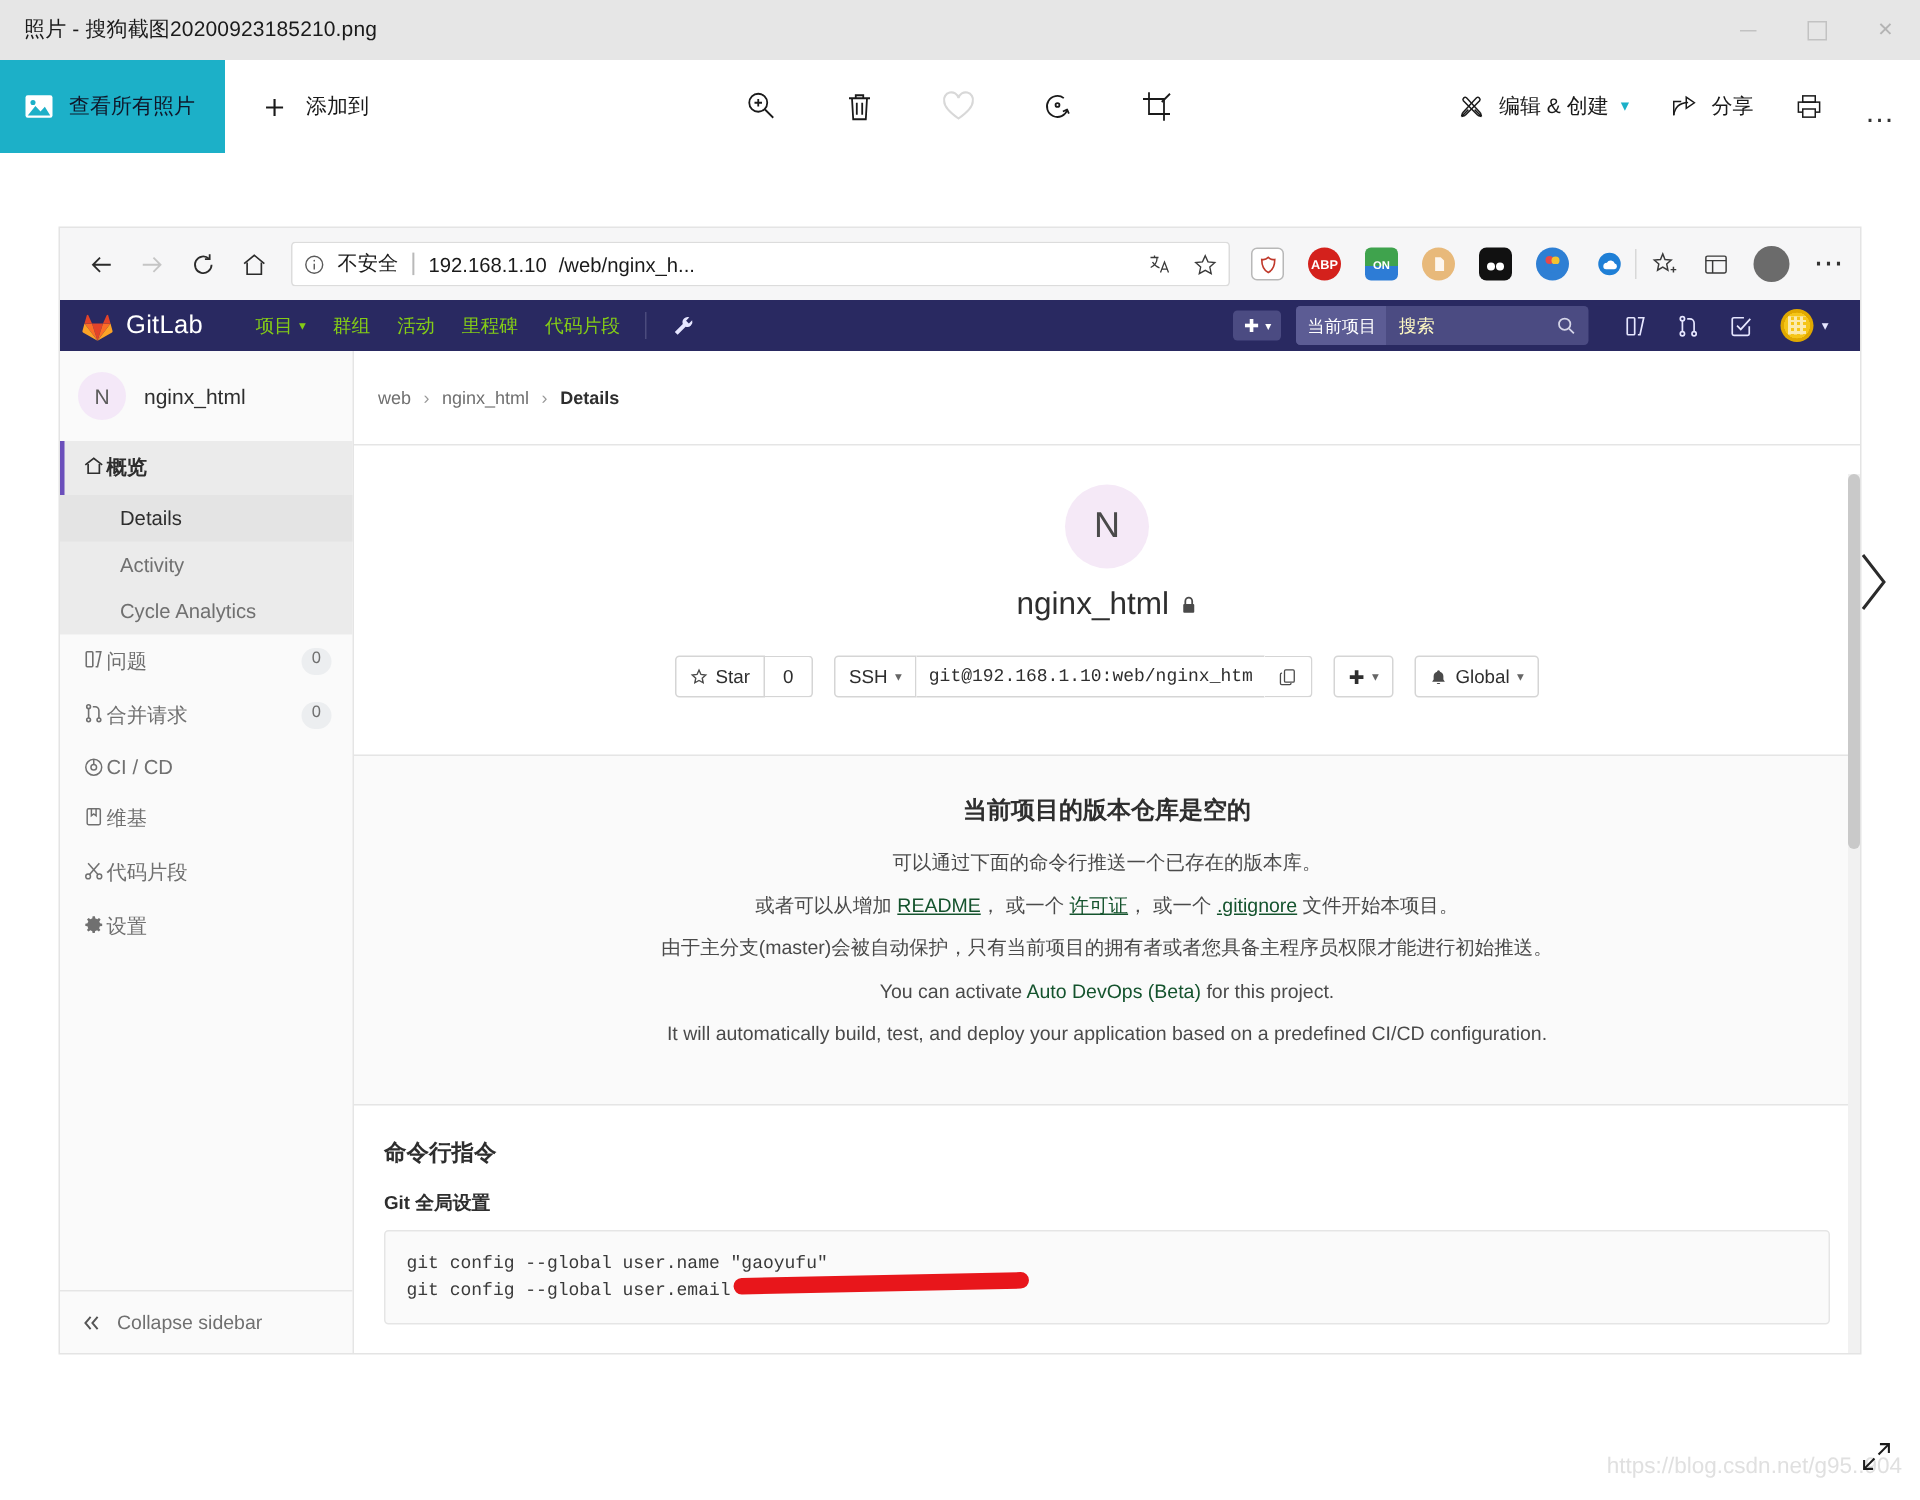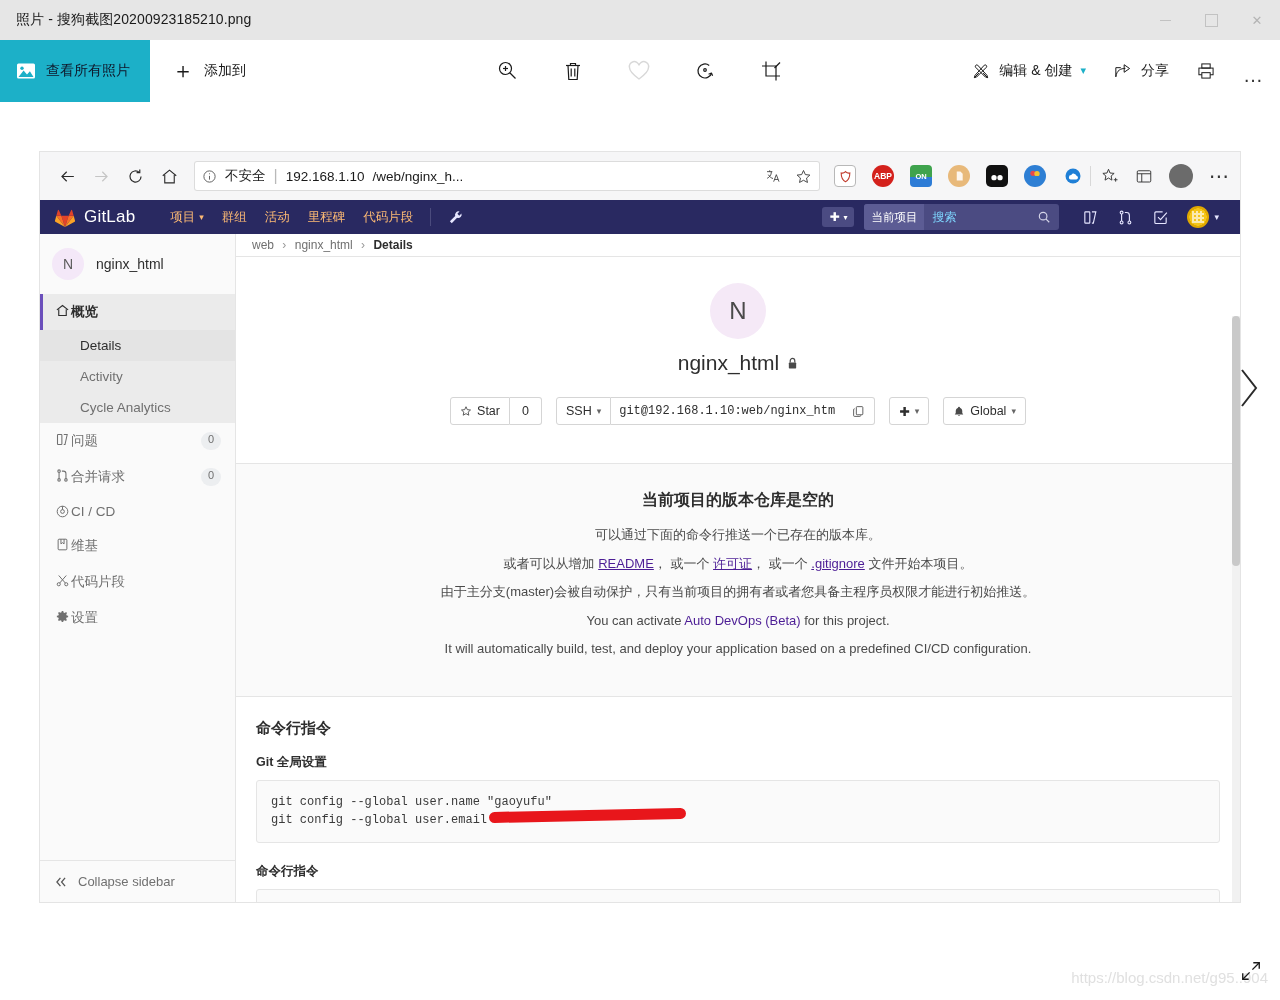--- a/index.html
+++ b/index.html
@@ -78,32 +78,32 @@
   .avatar-br { width:24px;height:24px;border-radius:50%;background:#6b6b6b; }
 
   
   .glnav {
     height: 34px; background:#292961; display:flex; align-items:center;
     padding-left: 14px; gap: 0;
   }
   .gllogo { display:flex; align-items:center; gap:8px; margin-right: 26px; }
   .gllogo .name { color:#fff; font-size:17px; letter-spacing:.2px; }
   .glnav a.item {
-    color:#fdba74; font-size:12.5px; padding: 0 9px; text-decoration:none;
+    color:#84cc16; font-size:12.5px; padding: 0 9px; text-decoration:none;
     display:flex; align-items:center; gap:4px;
   }
   .glnav .divider { width:1px; height:18px; background:#4b4b7d; margin: 0 8px; }
   .glnav-right { margin-left:auto; display:flex; align-items:center; gap:0; padding-right:12px; }
   .newbtn { background:#4b4b82; border-radius:3px; padding:3px 7px; display:flex; align-items:center; gap:4px; color:#fff; font-size:12px; margin-right:10px;}
   .searchwrap {
     display:flex; align-items:center; background:#4b4b82; border-radius:3px;
     height:26px; width:195px; margin-right:14px;
   }
   .searchwrap .scope { background:#5c5c94; color:#fff; font-size:11.5px; padding: 0 7px; height:26px; display:flex; align-items:center; border-radius:3px 0 0 3px;}
-  .searchwrap .sph { color:#7dd3fc; font-size:12px; padding-left:8px; }
+  .searchwrap .sph { color:#fef9c3; font-size:12px; padding-left:8px; }
   .searchwrap .smag { margin-left:auto; padding-right:8px; }
   .glnav-right .nicon { padding: 0 9px; display:flex; align-items:center; }
   .gl-avatar {
     width:22px;height:22px;border-radius:50%;
     background: radial-gradient(circle at 50% 50%, #f5c518 0 55%, #e0a800 56% 100%);
     position:relative;
   }
   .gl-avatar::after{ content:""; position:absolute; inset:5px; background:
     repeating-linear-gradient(0deg,#fff 0 2px,transparent 2px 4px),
     repeating-linear-gradient(90deg,#fff 0 2px,transparent 2px 4px); opacity:.65;}
@@ -124,21 +124,21 @@
   .s-active::before { content:""; position:absolute; left:0; top:0; bottom:0; width:3px; background:#6b4fbb;}
   .s-active .sicon { color:#2e2e2e; }
   .s-sub { padding:8px 14px 8px 40px; font-size:13.5px; }
   .s-sub.cur { background:#e4e4e4; color:#2e2e2e; }
   .collapse {
     position:absolute; bottom:0; left:0; right:0; height:42px; border-top:1px solid #e5e5e5;
     display:flex; align-items:center; gap:10px; padding-left:14px; font-size:13px; color:#707070;
   }
 
   .glmain { flex:1; background:#fff; overflow:hidden; position:relative; }
-  .crumbs { padding: 4px 16px; font-size:12px; color:#707070; border-bottom:1px solid #e5e5e5;}
+  .crumbs { padding: 24px 16px; font-size:12px; color:#707070; border-bottom:1px solid #e5e5e5;}
   .crumbs .cur { color:#2e2e2e; font-weight:bold; }
   .crumbs .sep { margin: 0 5px; color:#999; }
 
   .projhero { text-align:center; padding: 26px 0 16px; }
   .hero-av { width:56px;height:56px;border-radius:50%;background:#f5e9f7;color:#4a4a4a;
     display:flex;align-items:center;justify-content:center;font-size:24px;margin:0 auto 12px; }
   .hero-name { font-size:21px; color:#2e2e2e; display:flex; align-items:center; justify-content:center; gap:8px;}
   .lock { font-size:12px; color:#5c5c5c; }
 
   .actionrow { display:flex; justify-content:center; gap:14px; margin-top:22px; padding-bottom:22px;}
@@ -150,21 +150,21 @@
   .btn-group .btn:last-child { border-radius:0 3px 3px 0; }
   .urlfield { font-family:"Liberation Mono","DejaVu Sans Mono",monospace; font-size:12px;
     padding: 0 8px; height:28px; display:flex; align-items:center; border:1px solid #d5d5d5;
     border-left:none; border-right:none; background:#fff; color:#2e2e2e; }
   .caret { font-size:9px; color:#666; }
 
   .emptybox { background:#fafafa; border-top:1px solid #e5e5e5; border-bottom:1px solid #e5e5e5;
      padding: 26px 20px 28px; text-align:center; }
   .emptybox h2 { font-size:16px; color:#2e2e2e; margin-bottom:14px; }
   .emptybox p { font-size:13px; color:#4a4a4a; margin: 9px 0; line-height:1.5;}
-  .emptybox a { color:#4c1d95; text-decoration:none;text-align:right; }
+  .emptybox a { color:#14532d; text-decoration:none;text-align:right; }
   .emptybox a.u { text-decoration:underline; }
 
   .cli { padding: 22px 20px 0; }
   .cli h3 { font-size:15px; color:#2e2e2e; margin-bottom:16px; }
   .cli h4 { font-size:12.5px; color:#2e2e2e; margin-bottom:9px; }
   .codebox { background:#fafafa; border:1px solid #e5e5e5; border-radius:3px;
     padding:12px 14px; font-family:"Liberation Mono","DejaVu Sans Mono",monospace;
     font-size:12px; color:#3a3a3a; line-height:1.55; margin-bottom:20px; position:relative;}
   .redact { position:absolute; background:#e8161b; border-radius:8px; }
 

